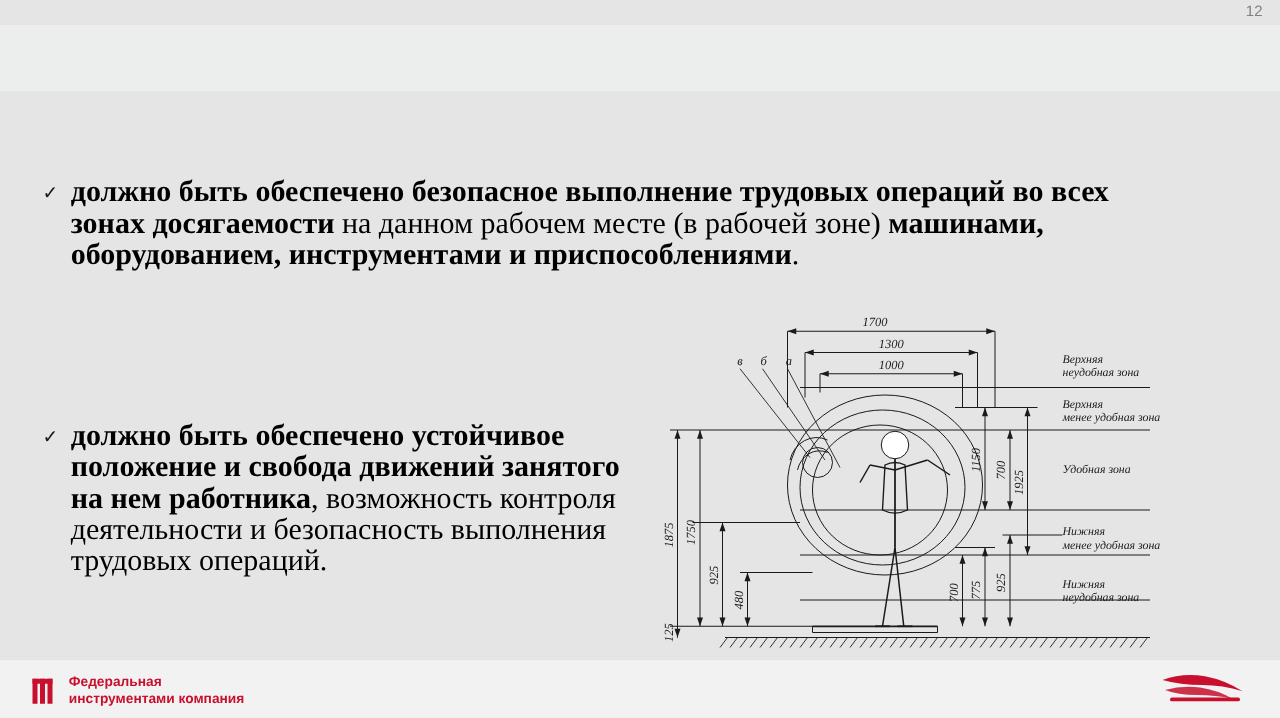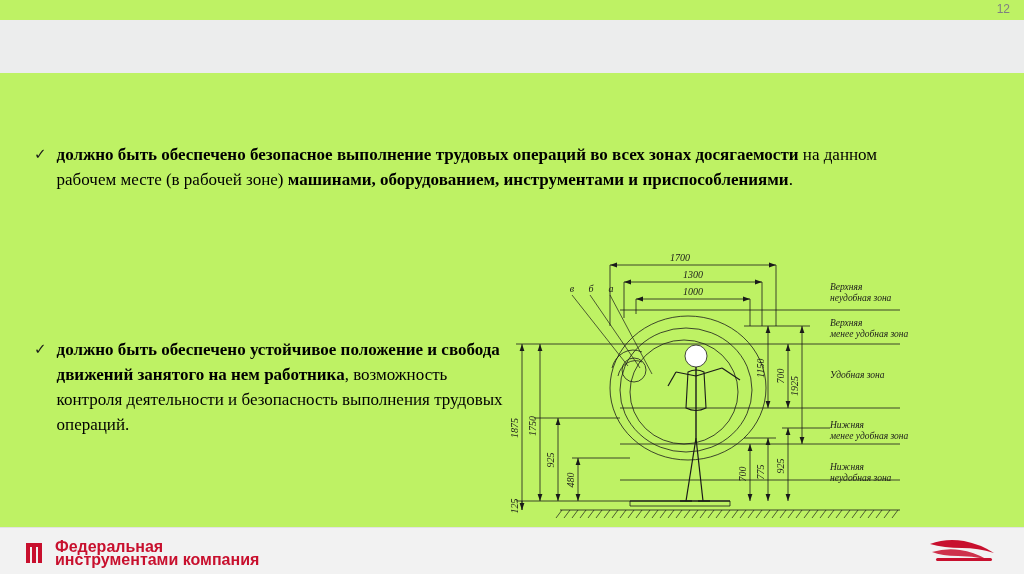--- a/index.html
+++ b/index.html
@@ -12,21 +12,21 @@
     background: #ffffff;
     font-family: "Liberation Serif", serif;
     position: relative;
     overflow: hidden;
   }
   .slide {
     position: absolute;
     left: 0; top: 0;
     width: 1024px;
     height: 574px;
-    background: #bef264;
+    background: #e5e5e5;
   }
   
   .top-band {
     position: absolute;
     left: 0; top: 20px;
     width: 1024px;
     height: 53px;
     background: #eceded;
   }
   .page-number {
@@ -63,21 +63,21 @@
   .footer-logo .mark .bar {
     position: absolute;
     background: #c8102e;
   }
   .footer-logo .mark .b1 { left: 0; top: 2px; width: 4px; height: 20px; }
   .footer-logo .mark .b2 { left: 6px; top: 2px; width: 4px; height: 20px; }
   .footer-logo .mark .b3 { left: 12px; top: 2px; width: 4px; height: 20px; }
   .footer-logo .mark .b4 { left: 0; top: 2px; width: 16px; height: 4px; }
   .footer-text {
     font-family: "Liberation Sans", sans-serif;
-    font-size: 16px;
+    font-size: 11px;
     line-height: 13px;
     color: #c8102e;
     font-weight: bold;
   }
   .rzd-logo {
     position: absolute;
     right: 22px;
     bottom: 10px;
     width: 74px;
     height: 26px;
@@ -93,33 +93,33 @@
   .check {
     font-family: "DejaVu Sans", sans-serif;
     font-size: 15px;
     color: #1a1a1a;
     margin-right: 10px;
     line-height: 24px;
     flex: 0 0 auto;
   }
   .btext {
     font-family: "Liberation Serif", serif;
-    font-size: 17px;
+    font-size: 24px;
     line-height: 25px;
     color: #000000;
   }
   .btext b { font-weight: bold; }
 
   #bullet1 { left: 34px; top: 142px; width: 880px; }
   #bullet2 { left: 34px; top: 337px; width: 470px; }
 
   
   .drawing {
     position: absolute;
-    left: 500px;
+    left: 520px;
     top: 248px;
     width: 480px;
     height: 272px;
     text-decoration: underline;
   }
   .drawing svg { display: block; }
 </style>
 </head>
 <body>
 

